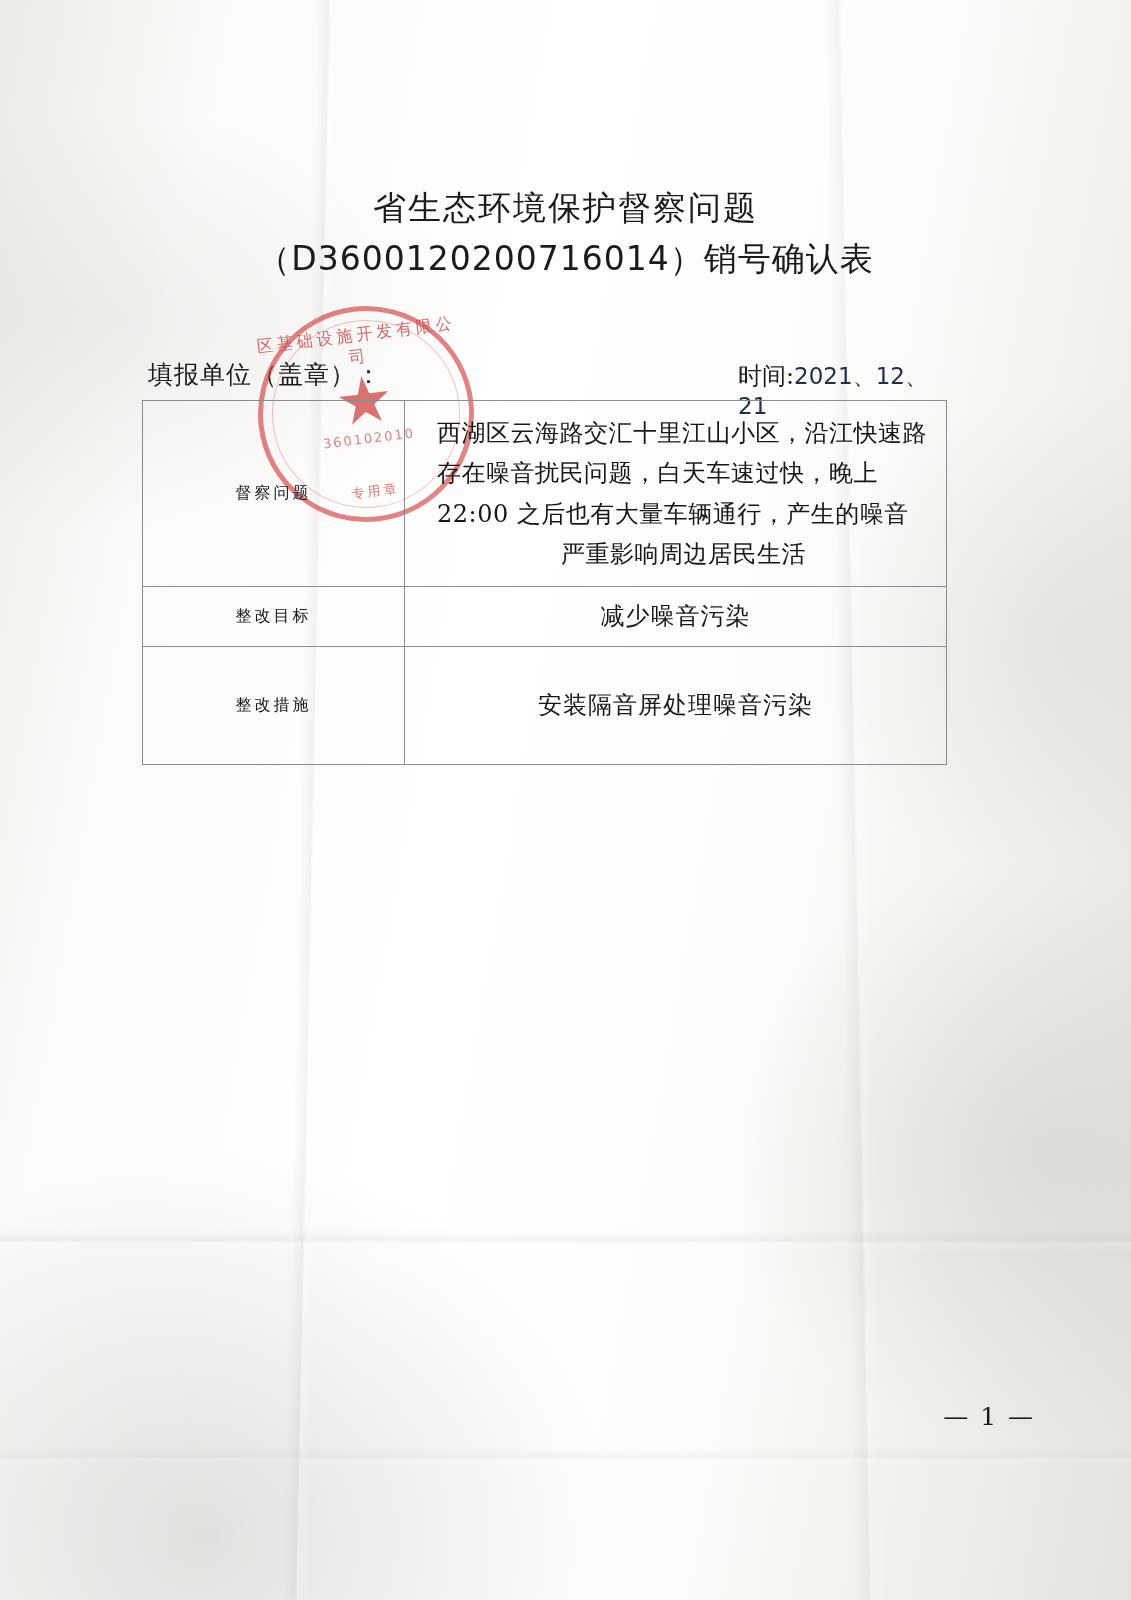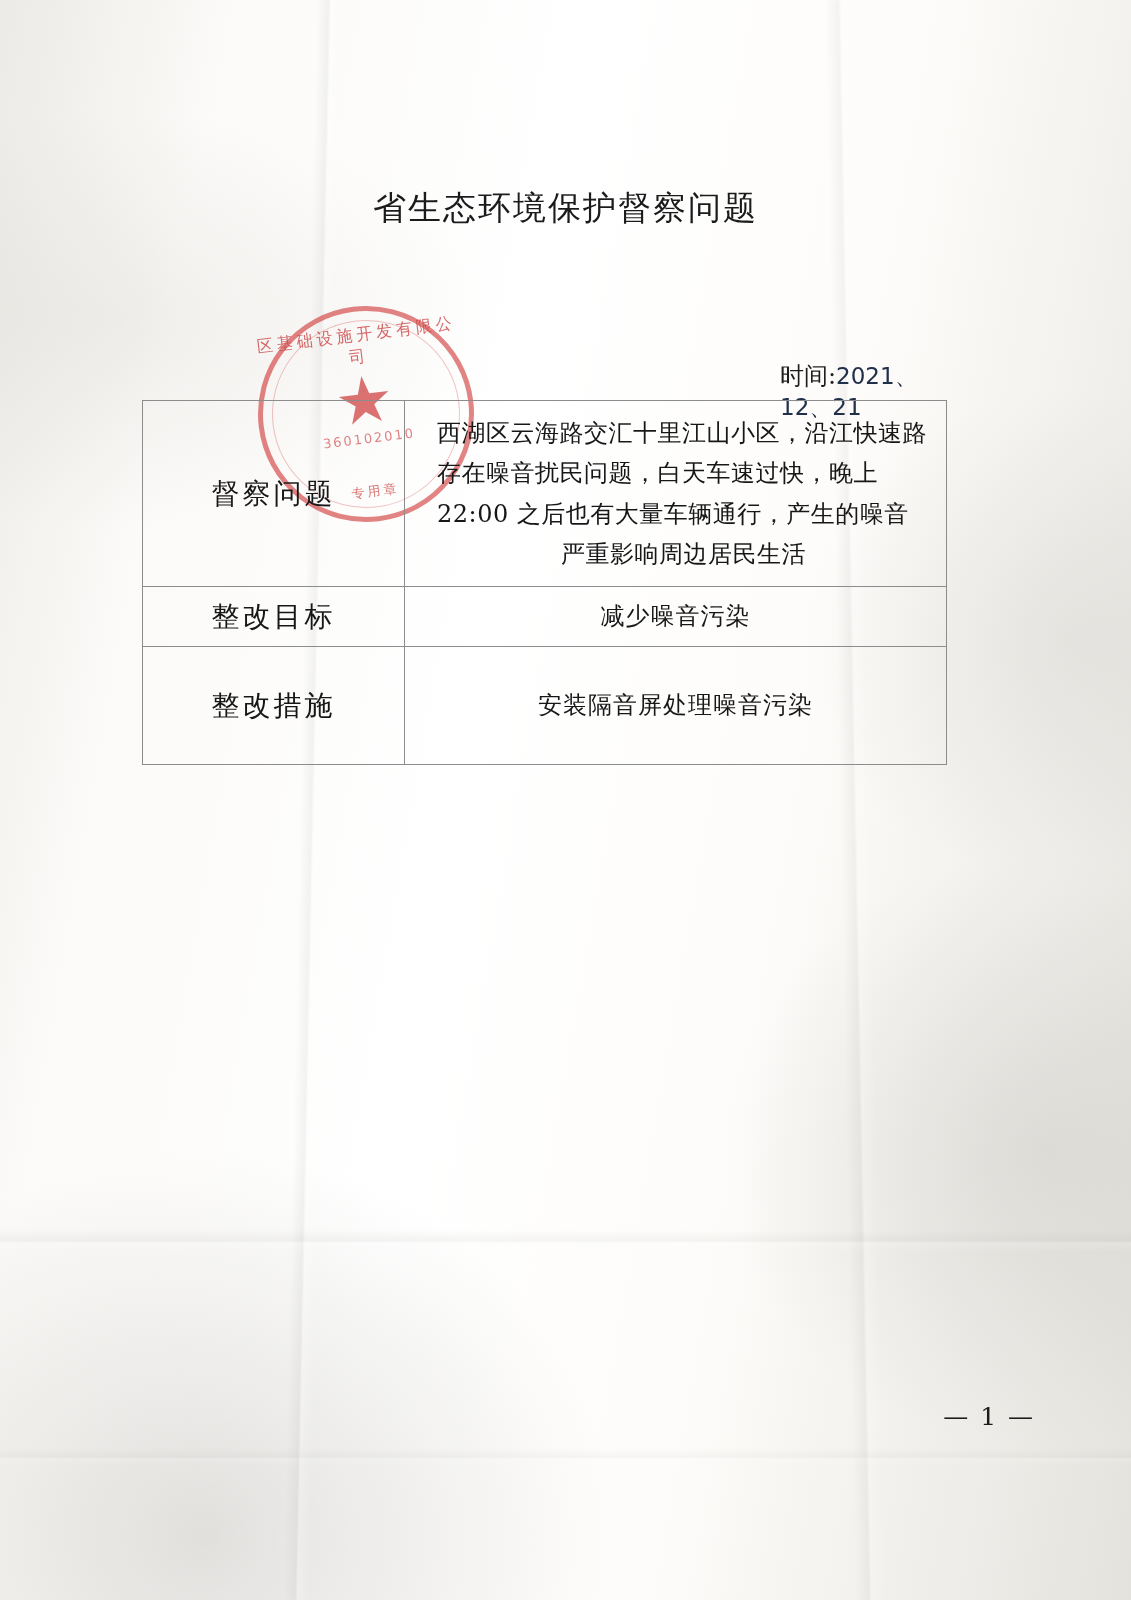--- a/index.html
+++ b/index.html
@@ -74,21 +74,20 @@
     font-size: 25px;
     letter-spacing: 1px;
     color: #1d1d1d;
   }
   .meta-right {
     position: absolute;
     left: 590px;
     top: 2px;
     font-size: 24px;
     color: #1d1d1d;
-    margin-left: 42px;
   }
   .meta-right .date-hand {
     font-family: "DejaVu Sans", "Liberation Sans", sans-serif;
     font-size: 23px;
     color: #20304a;
     letter-spacing: 0px;
   }
 
   
   .seal {
@@ -167,21 +166,21 @@
   }
   table.form td {
     border: 1px solid #8c8c8c;
     vertical-align: middle;
     color: #171717;
     background: transparent;
   }
   td.label {
     width: 253px;
     text-align: center;
-    font-size: 28px;
+    font-size: 16px;
     letter-spacing: 3px;
     padding: 6px 4px;
   }
   td.value {
     padding: 10px 24px;
     font-size: 24px;
     line-height: 1.62;
     text-align: center;
     letter-spacing: 1px;
   }
@@ -218,23 +217,25 @@
 
 <div class="page">
 
   <div class="fold v1"></div>
   <div class="fold v2"></div>
   <div class="fold h1"></div>
   <div class="fold h2"></div>
 
   <div class="title-block">
     <div class="title-line">省生态环境保护督察问题</div>
+    <div class="title-line second">（D3600120200716014）销号确认表</div>
   </div>
 
   <div class="meta-row">
+    <div class="meta-left">填报单位（盖章）：</div>
     <div class="meta-right">
       <span>时间:</span><span class="date-hand">2021、12、21</span>
     </div>
   </div>
 
   <div class="seal">
     <div class="seal-top-text">区基础设施开发有限公司</div>
     <div class="seal-star"></div>
     <div class="seal-mid-text">360102010</div>
     <div class="seal-bottom-text">专用章</div>

